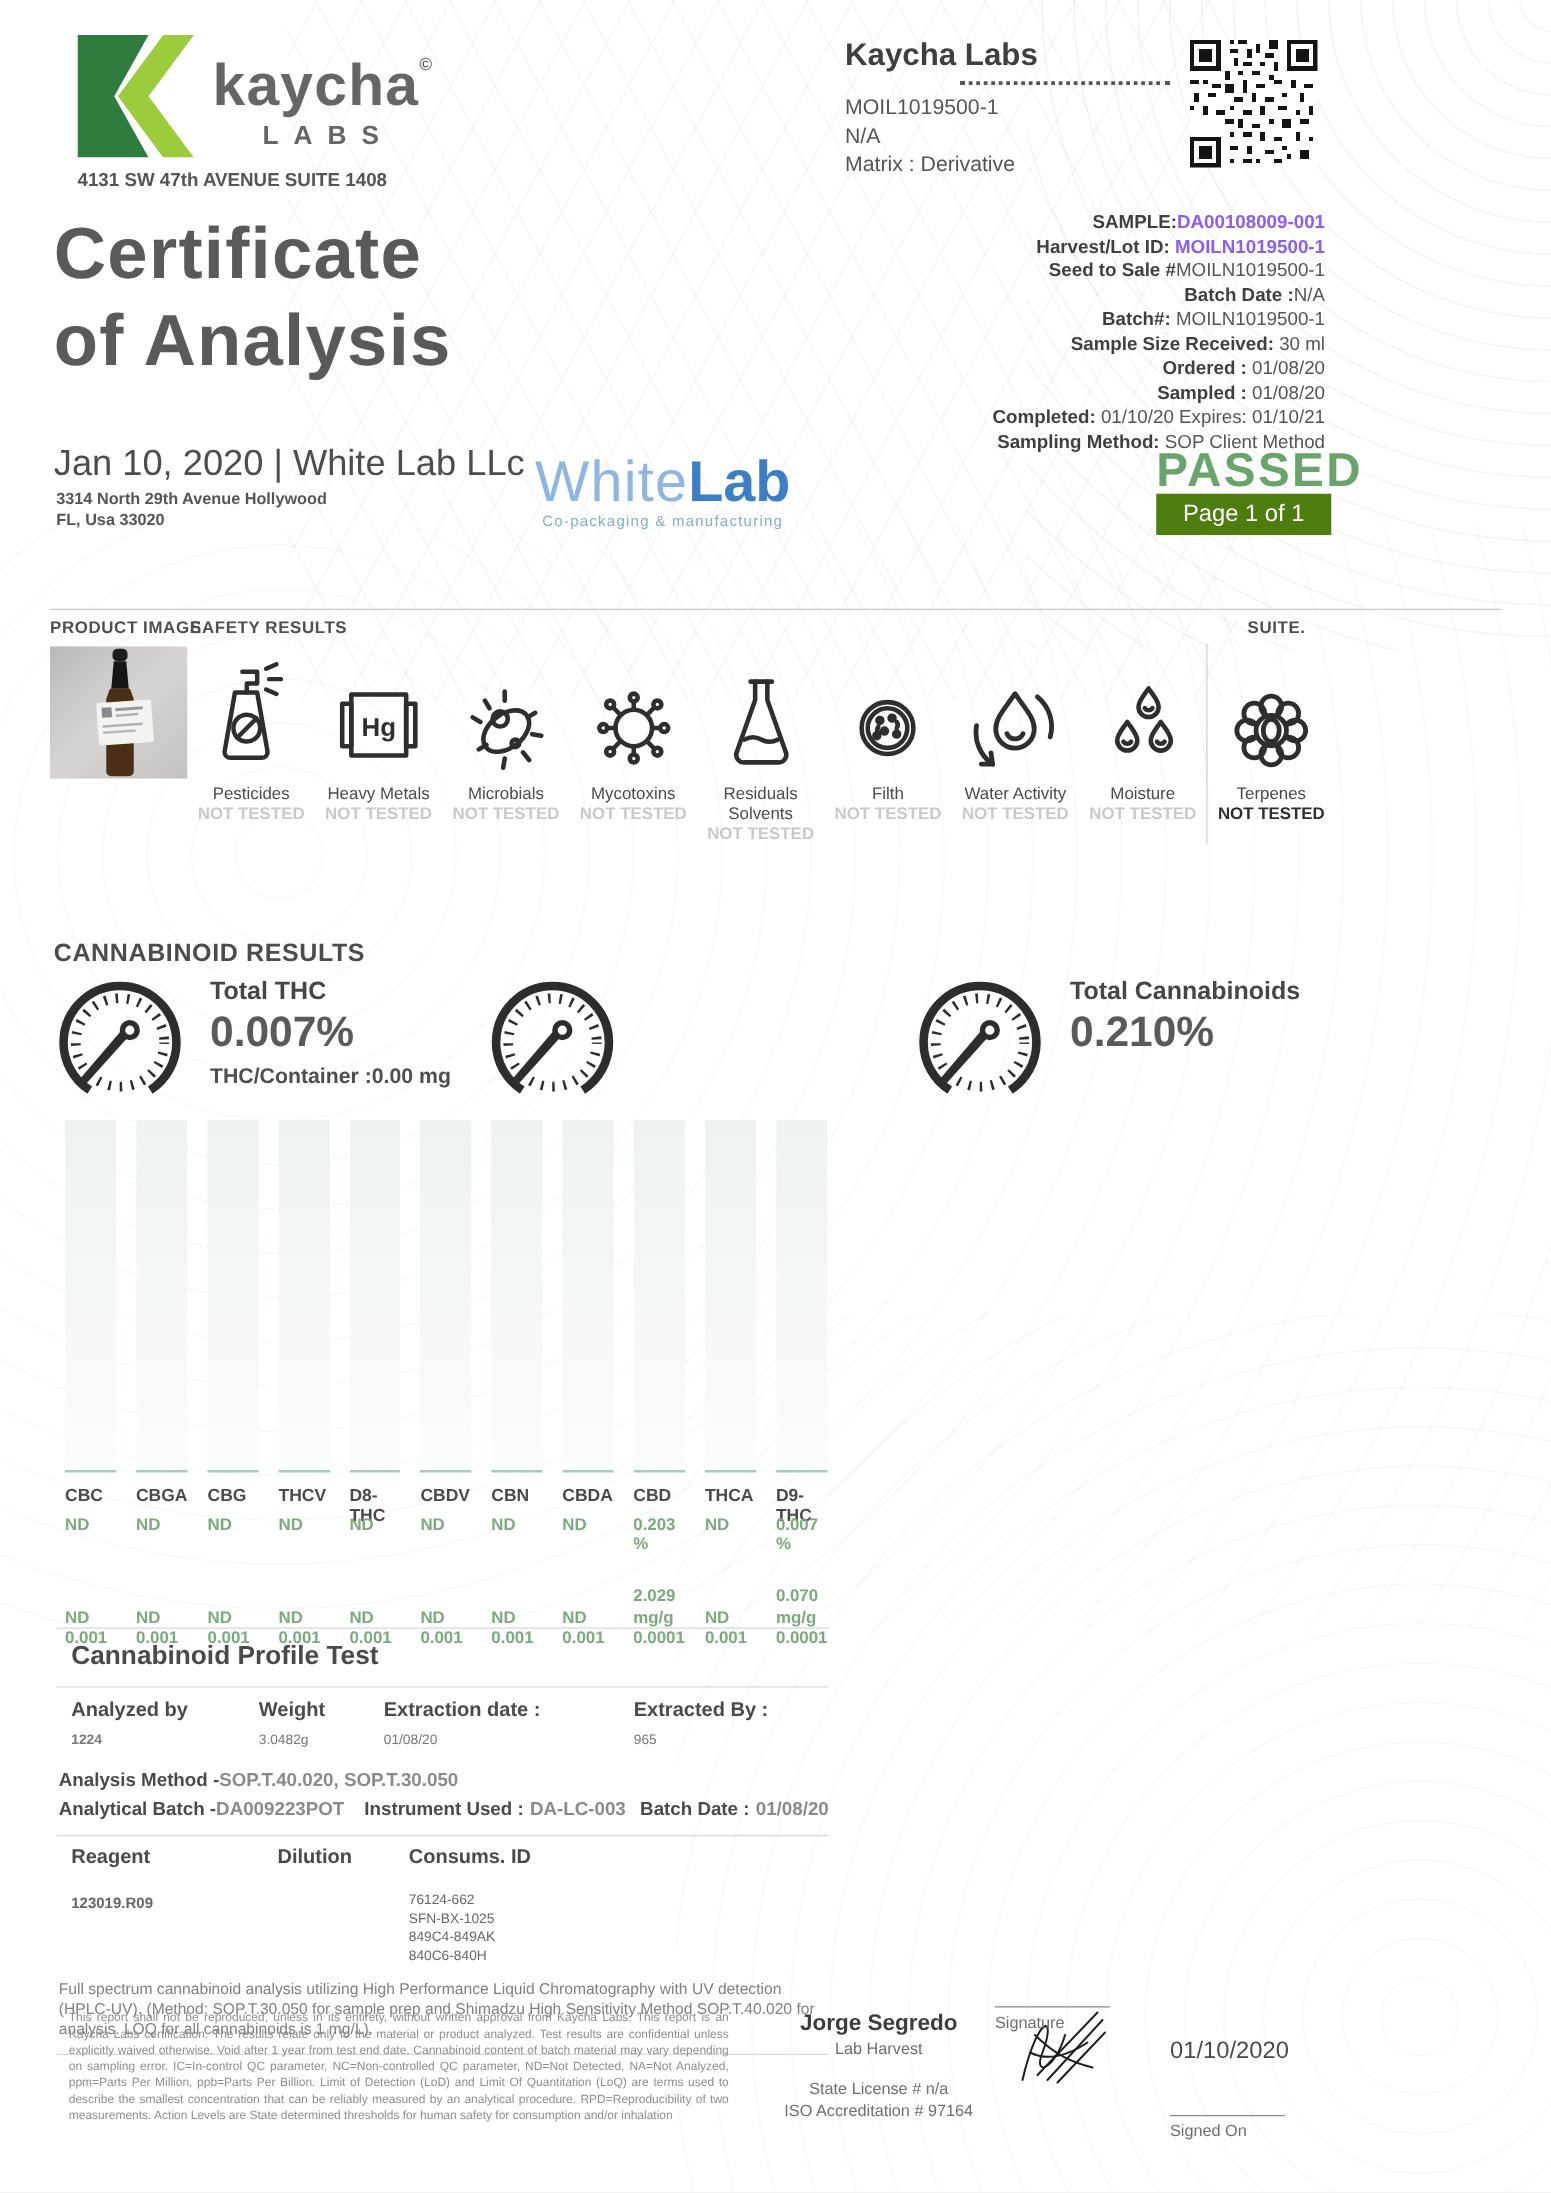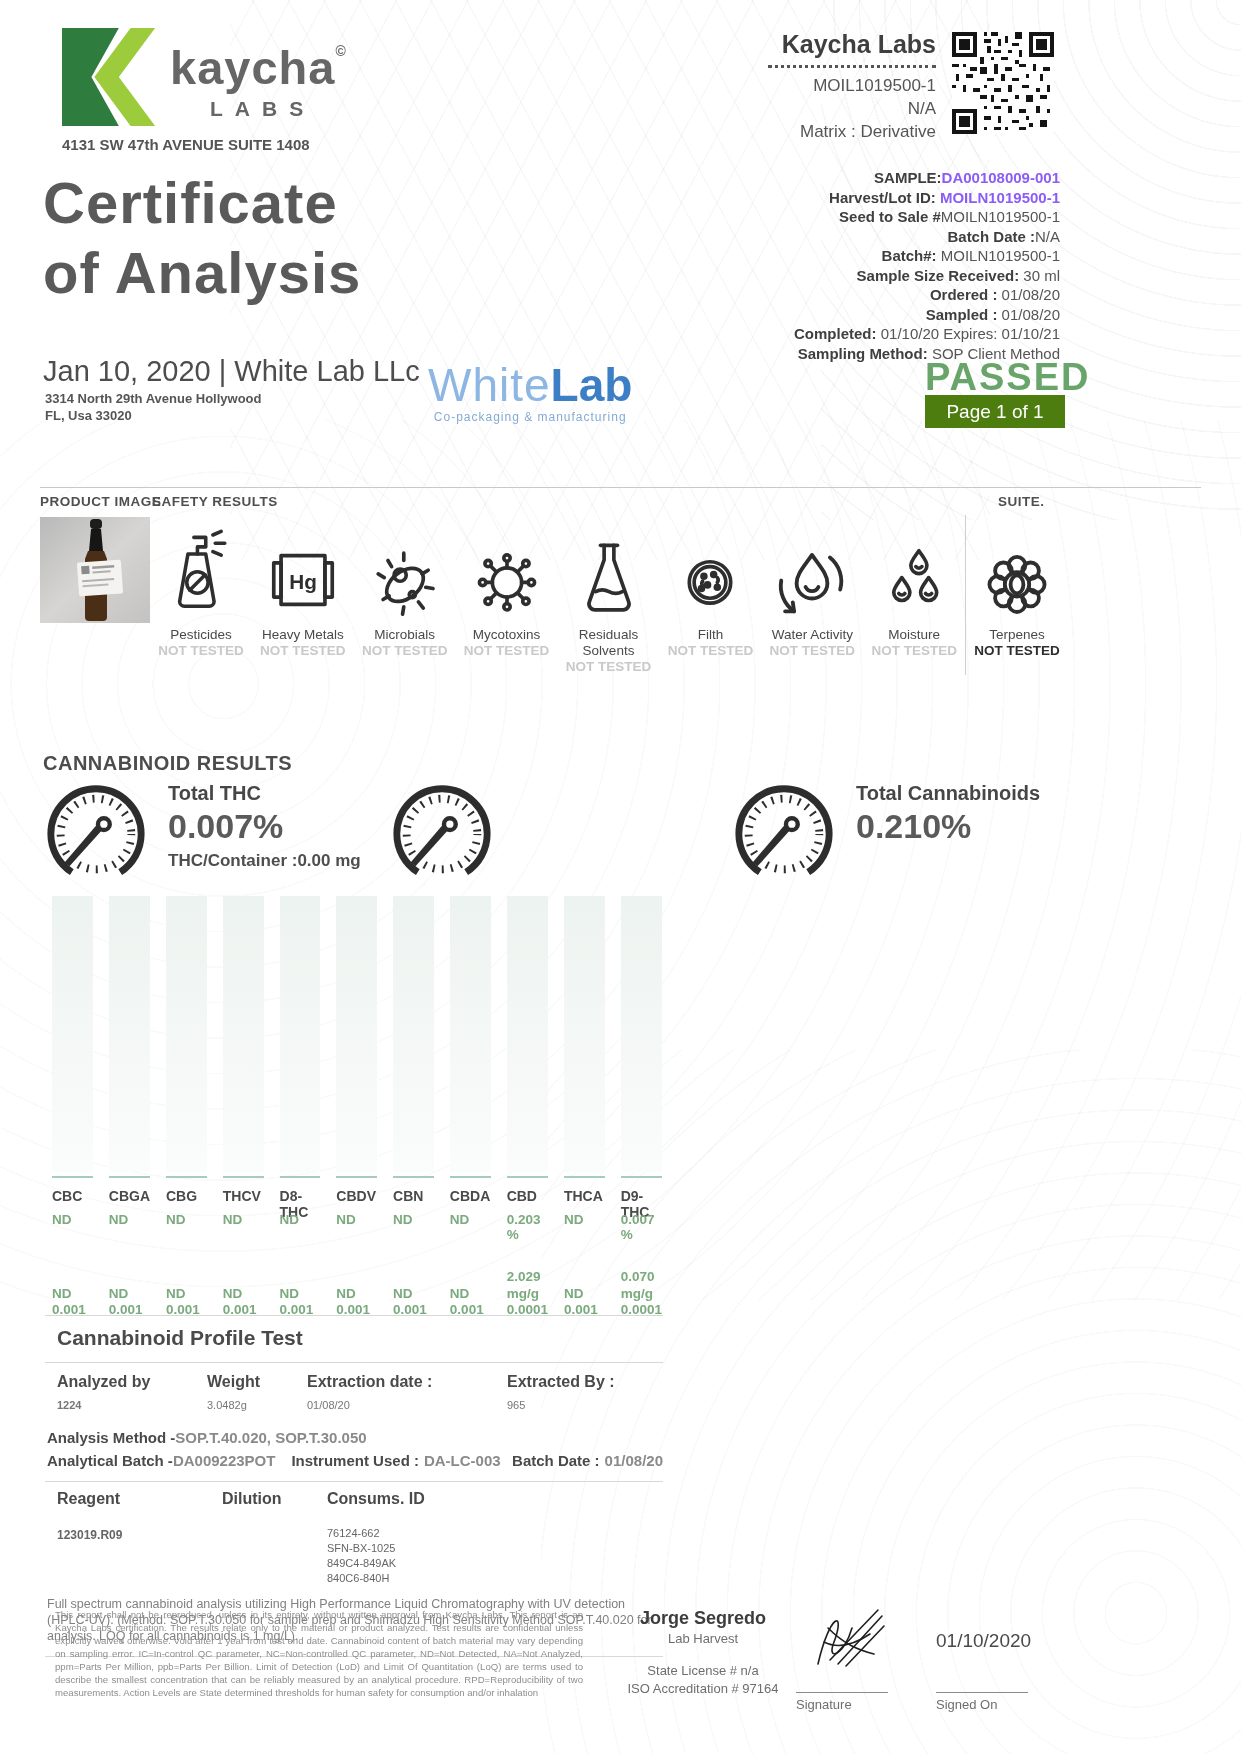--- a/index.html
+++ b/index.html
@@ -22,21 +22,21 @@
 
   .abs { position:absolute; }
 
   
   .klogo-text { font-weight:bold; color:#666; }
   .klogo-name { font-size:47px; letter-spacing:1px; }
   .klogo-reg { font-size:14px; vertical-align:28px; }
   .klogo-labs { font-size:21px; letter-spacing:12px; margin-top:2px; margin-left:40px; }
   .lab-address { font-size:15px; font-weight:bold; color:#555; }
 
-  .hdr-right { text-align:right; width:260px; }
+  .hdr-right { text-align:left; width:260px; }
   .hdr-lab-name { font-size:25px; font-weight:bold; color:#3f3f3f; }
   .hdr-dots { border-bottom:3px dotted #555; width:168px; margin:6px 0 6px auto; }
   .hdr-line { font-size:17px; color:#555; line-height:23px; }
 
   .sample-info { text-align:right; font-size:15px; line-height:19.5px; color:#555; }
   .sample-info .lbl { font-weight:bold; color:#3f3f3f; }
   .sample-info .bv .val { font-weight:bold; color:#8b5cf6; }
 
   .coa-title { font-size:58px; line-height:70px; font-weight:bold; color:#5a5a5a; letter-spacing:1px; }
   .date-line { font-size:29px; color:#4d4d4d; }
@@ -79,21 +79,21 @@
     background:linear-gradient(180deg, #edf3f0 0%, #f3f7f5 45%, #fbfcfc 100%);
   }
   .tline { border-top:2px solid #a6cbc2; margin-top:4px; margin-bottom:10px; }
   .cname { font-size:14px; font-weight:bold; color:#4a4a4a; height:24px; }
   .gval { font-size:13.5px; font-weight:bold; color:#7aaa7d; }
   .v1 { height:36px; }
   .v2 { height:54px; display:flex; align-items:flex-end; line-height:17px; }
   .v3 { height:24px; }
 
   
-  .ptest { width:618px;margin-top:13px; }
+  .ptest { width:618px; }
   .hrule { border-top:1px solid #d8d8d8; }
   .ptest-h { font-size:21px; font-weight:bold; color:#4a4a4a; padding:10px 0 12px 12px; }
   .pt-cols { display:grid; grid-template-columns:150px 100px 200px 168px; padding:10px 0 0 12px; }
   .pt-lbl { font-size:16px; font-weight:bold; color:#4a4a4a; }
   .pt-val { font-size:11px; color:#777; margin-top:8px; font-weight:bold;}
   .pt-line { font-size:15px; font-weight:bold; color:#4a4a4a; padding-left:2px; }
   .pt-line .gv { color:#8a8a8a; }
   .rg-cols { display:grid; grid-template-columns:165px 105px 340px; padding:8px 0 0 12px; }
   .rg-val { font-size:12px; font-weight:bold; color:#666; margin-top:20px; }
   .consums div { font-size:11px; color:#666; line-height:15px; }
@@ -630,21 +630,21 @@
         <path d="M38 66 L82 18"></path>
         <path d="M46 68 L84 28"></path>
         <path d="M28 30 C44 46 58 52 74 56"></path>
         <path d="M24 44 C40 52 58 44 70 36"></path>
       </g>
     </svg>
   </div>
 
   <div class="abs signdate" style="left:936px; top:1630px;">01/10/2020</div>
 
-  <div class="abs" style="left:796px; top:1692px;">
+  <div class="abs" style="left:796px; top:1605px;">
     <div class="sigline"></div>
     <div class="siglabel">Signature</div>
   </div>
   <div class="abs" style="left:936px; top:1692px;">
     <div class="sigline"></div>
     <div class="siglabel">Signed On</div>
   </div>
 
 </div>
 

